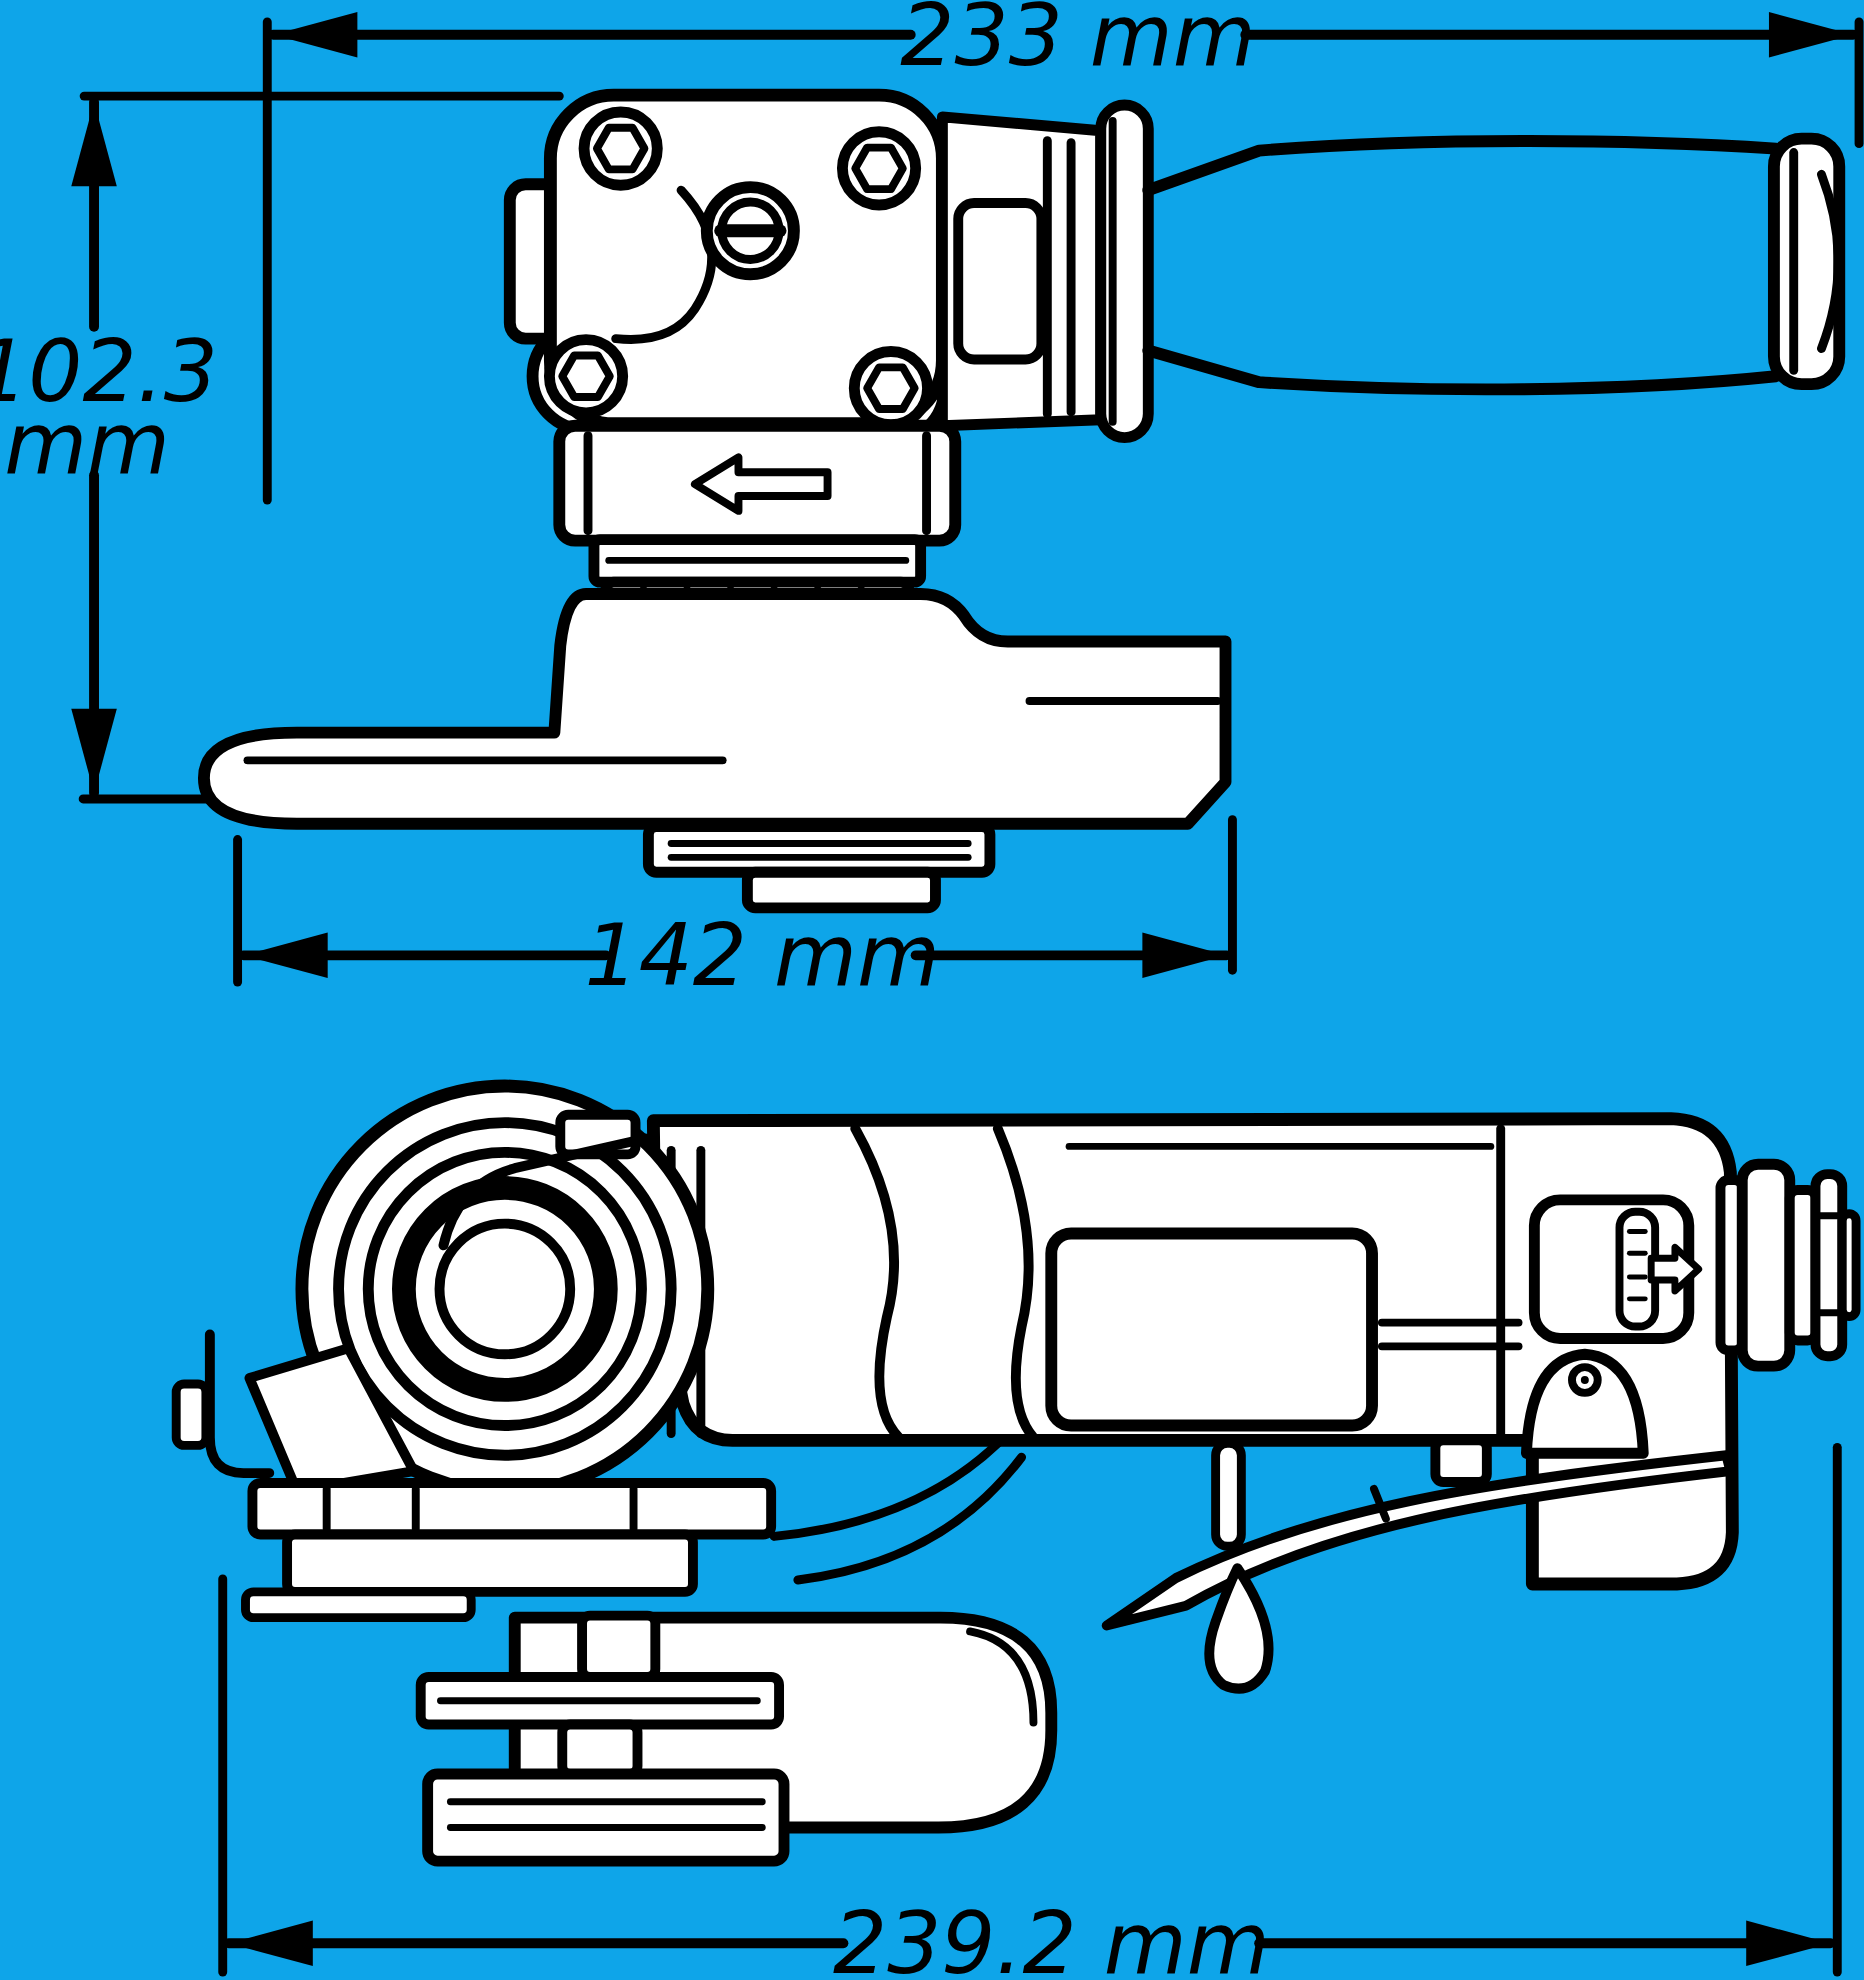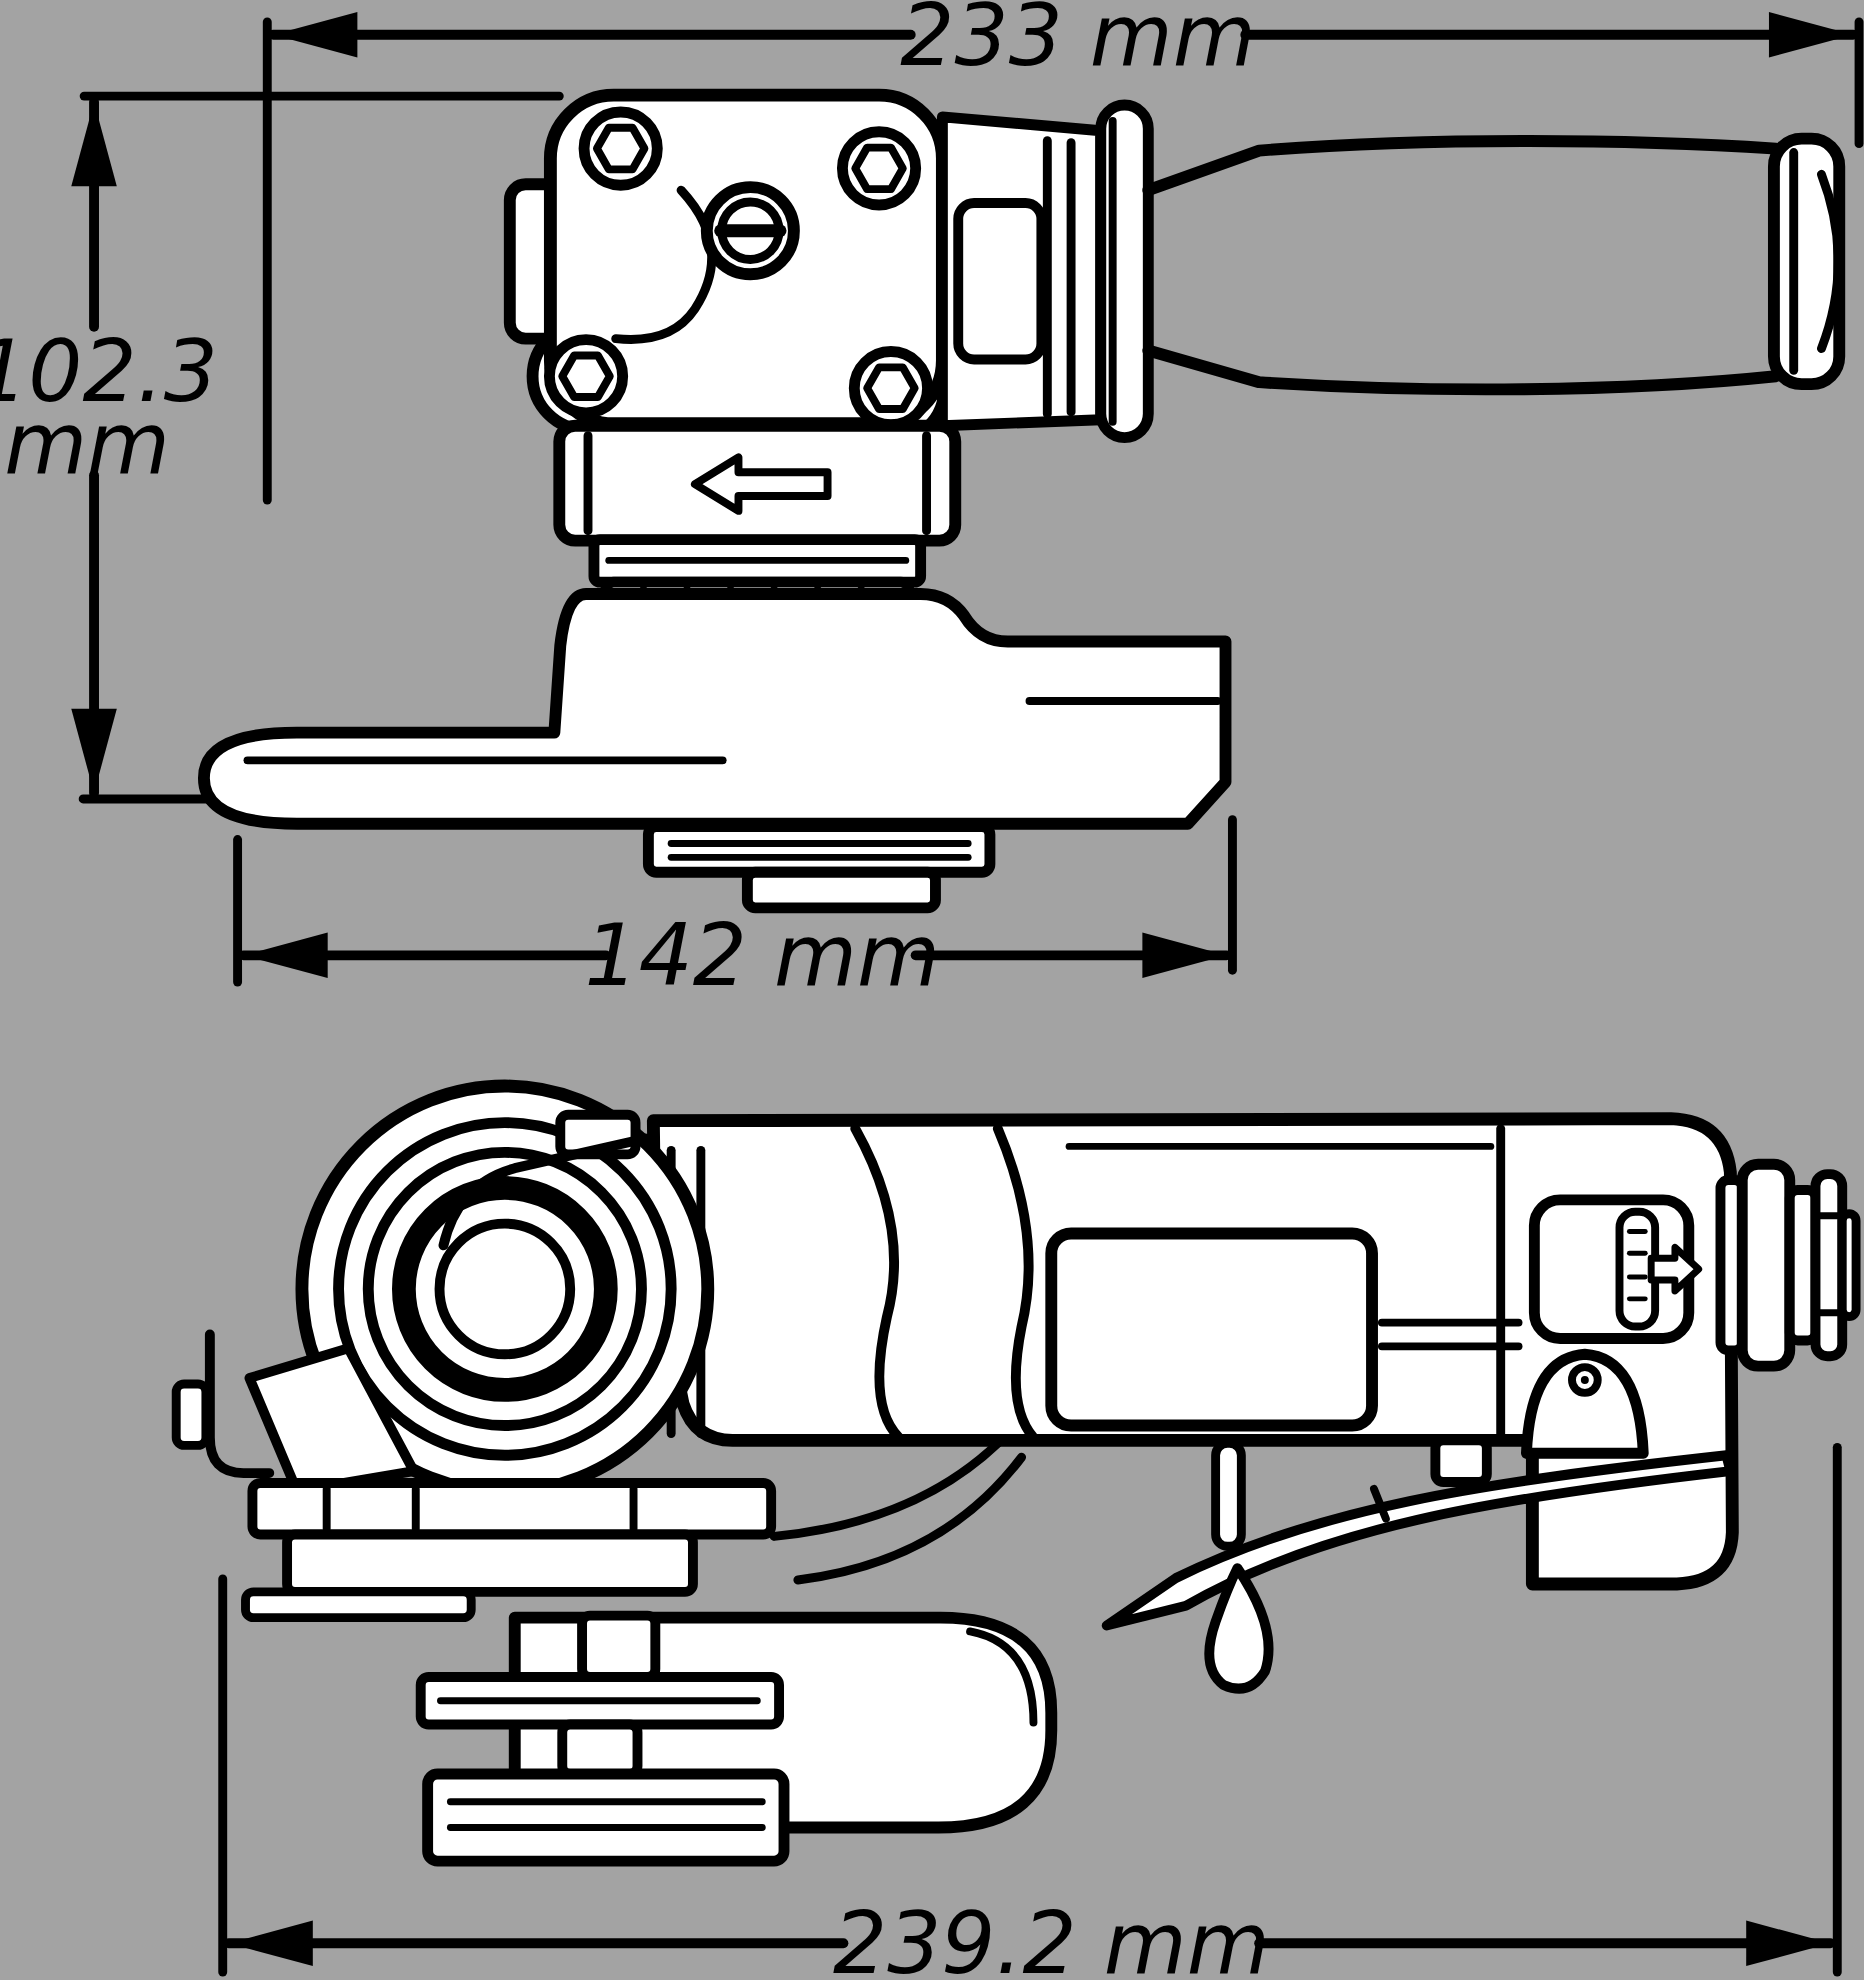--- a/index.html
+++ b/index.html
@@ -1,16 +1,16 @@
 <!DOCTYPE html>
 <html><head>
 <meta charset="utf-8">
 <style>
   html,body{margin:0;padding:0;background:#ffffff;}
-  .stage{width:1864px;height:1980px;position:relative;background:#a3a3a3;overflow:hidden;}
+  .stage{width:1864px;height:1980px;position:relative;background:#0ea5e9;overflow:hidden;}
   svg{display:block;}
   .ln{fill:none;stroke:#000;stroke-linecap:round;stroke-linejoin:round;}
   .fw{fill:#fff;stroke:#000;stroke-linecap:round;stroke-linejoin:round;}
   .fb{fill:#000;stroke:none;}
   .dimtxt{font-family:"DejaVu Sans", sans-serif;font-style:italic;font-size:86px;fill:#000;}
 </style>
 </head>
 <body>
 
 <div class="stage">

